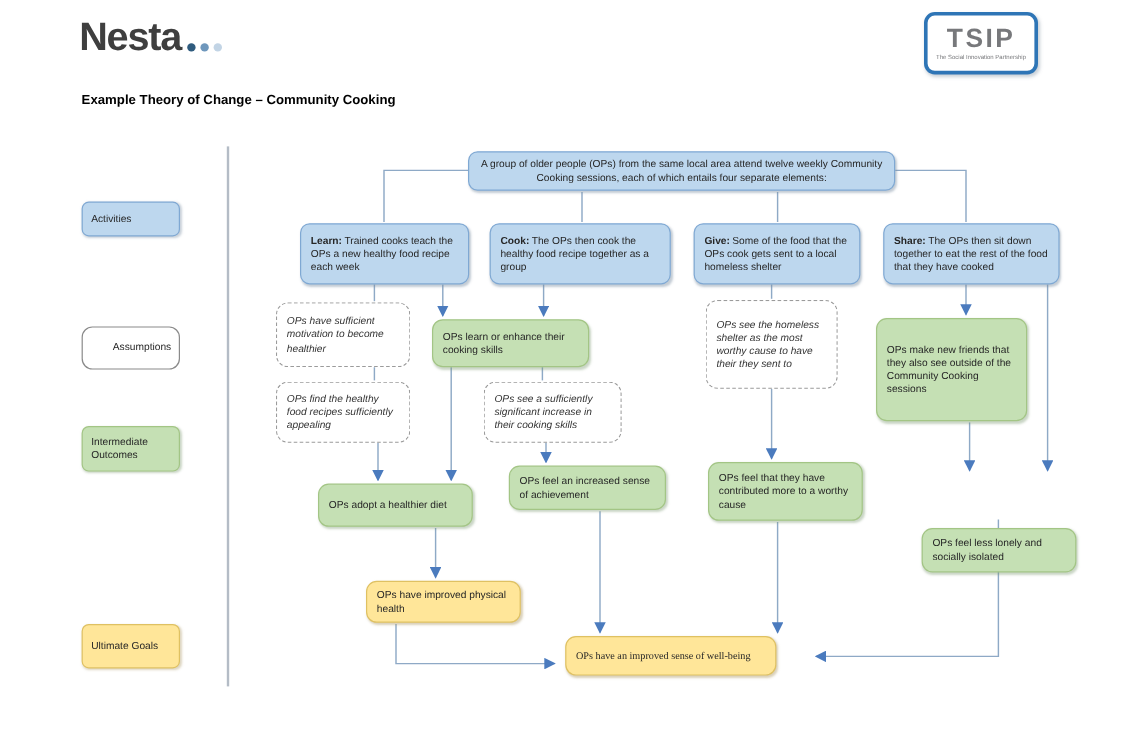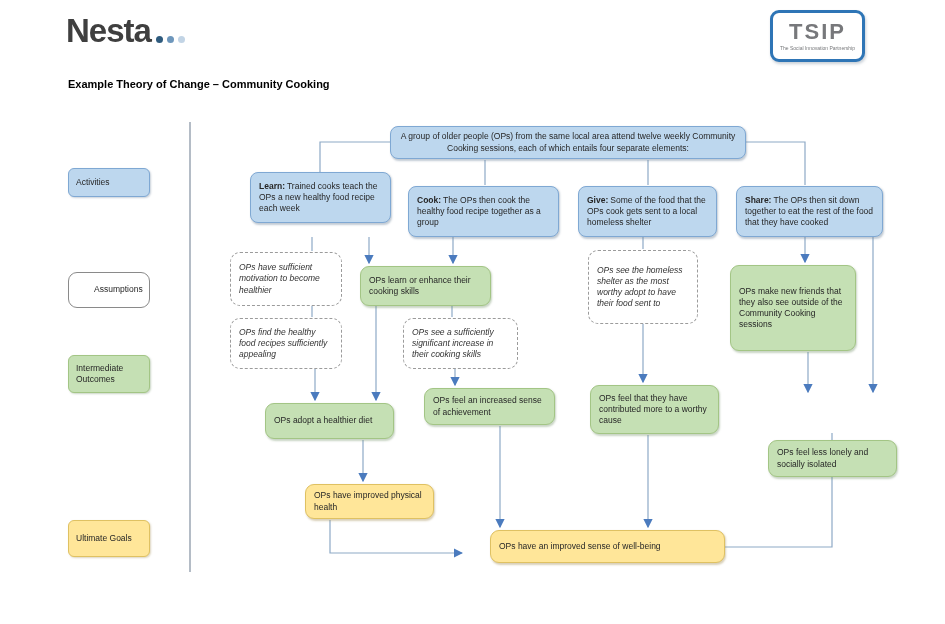--- a/index.html
+++ b/index.html
@@ -104,21 +104,21 @@
     <line class="conn" x1="363" y1="440" x2="363" y2="481" marker-end="url(#ah)"></line>
     <line class="conn" x1="500" y1="426" x2="500" y2="527" marker-end="url(#ah)"></line>
     <line class="conn" x1="648" y1="435" x2="648" y2="527" marker-end="url(#ah)"></line>
     <polyline class="conn" points="330,520 330,553 462,553" marker-end="url(#ah)"></polyline>
     <polyline class="conn" points="832,433 832,547 680,547" marker-end="url(#ah)"></polyline>
   </svg>
 
   <div class="box blue center" style="left:390px;top:126px;width:356px;height:33px;">
     <span class="txt">A group of older people (OPs) from the same local area attend twelve weekly Community Cooking sessions, each of which entails four separate elements:</span>
   </div>
-  <div class="box blue" style="left:250px;top:172px;width:141px;height:51px;justify-content:center;">
+  <div class="box blue" style="left:250px;top:186px;width:141px;height:51px;justify-content:center;">
     <span class="txt"><span class="lead">Learn:</span><span>Trained cooks teach the OPs a new healthy food recipe each week</span></span>
   </div>
   <div class="box blue" style="left:408px;top:186px;width:151px;height:51px;">
     <span class="txt"><span class="lead">Cook:</span><span>The OPs then cook the healthy food recipe together as a group</span></span>
   </div>
   <div class="box blue" style="left:578px;top:186px;width:139px;height:51px;">
     <span class="txt"><span class="lead">Give:</span><span>Some of the food that the OPs cook gets sent to a local homeless shelter</span></span>
   </div>
   <div class="box blue" style="left:736px;top:186px;width:147px;height:51px;">
     <span class="txt"><span class="lead">Share:</span><span>The OPs then sit down together to eat the rest of the food that they have cooked</span></span>
@@ -127,21 +127,21 @@
   <div class="box white" style="left:230px;top:252px;width:112px;height:54px;">
     <span class="txt">OPs have sufficient motivation to become healthier</span>
   </div>
   <div class="box white" style="left:230px;top:318px;width:112px;height:51px;">
     <span class="txt">OPs find the healthy food recipes sufficiently appealing</span>
   </div>
   <div class="box white" style="left:403px;top:318px;width:115px;height:51px;">
     <span class="txt">OPs see a sufficiently significant increase in their cooking skills</span>
   </div>
   <div class="box white" style="left:588px;top:250px;width:110px;height:74px;">
-    <span class="txt">OPs see the homeless shelter as the most worthy adopt to have their food sent to</span>
+    <span class="txt">OPs see the homeless shelter as the most worthy cause to have their they sent to</span>
   </div>
 
   <div class="box green" style="left:360px;top:266px;width:131px;height:40px;align-items:center;">
     <span class="txt">OPs learn or enhance their cooking skills</span>
   </div>
   <div class="box green" style="left:730px;top:265px;width:126px;height:86px;">
     <span class="txt">OPs make new friends that they also see outside of the Community Cooking sessions</span>
   </div>
   <div class="box green" style="left:265px;top:403px;width:129px;height:36px;">
     <span class="txt">OPs adopt a healthier diet</span>
@@ -152,17 +152,17 @@
   <div class="box green" style="left:590px;top:385px;width:129px;height:49px;">
     <span class="txt">OPs feel that they have contributed more to a worthy cause</span>
   </div>
   <div class="box green" style="left:768px;top:395px;width:129px;height:37px;margin-top:45px;">
     <span class="txt">OPs feel less lonely and socially isolated</span>
   </div>
 
   <div class="box yellow" style="left:305px;top:484px;width:129px;height:35px;">
     <span class="txt">OPs have improved physical health</span>
   </div>
-  <div class="box yellow" style="left:490px;top:530px;width:235px;height:33px;">
+  <div class="box yellow" style="left:471px;top:530px;width:176px;height:33px;font-family:Liberation Serif, serif;">
     <span class="txt">OPs have an improved sense of well-being</span>
   </div>
 
 </div>
 
 </body></html>

